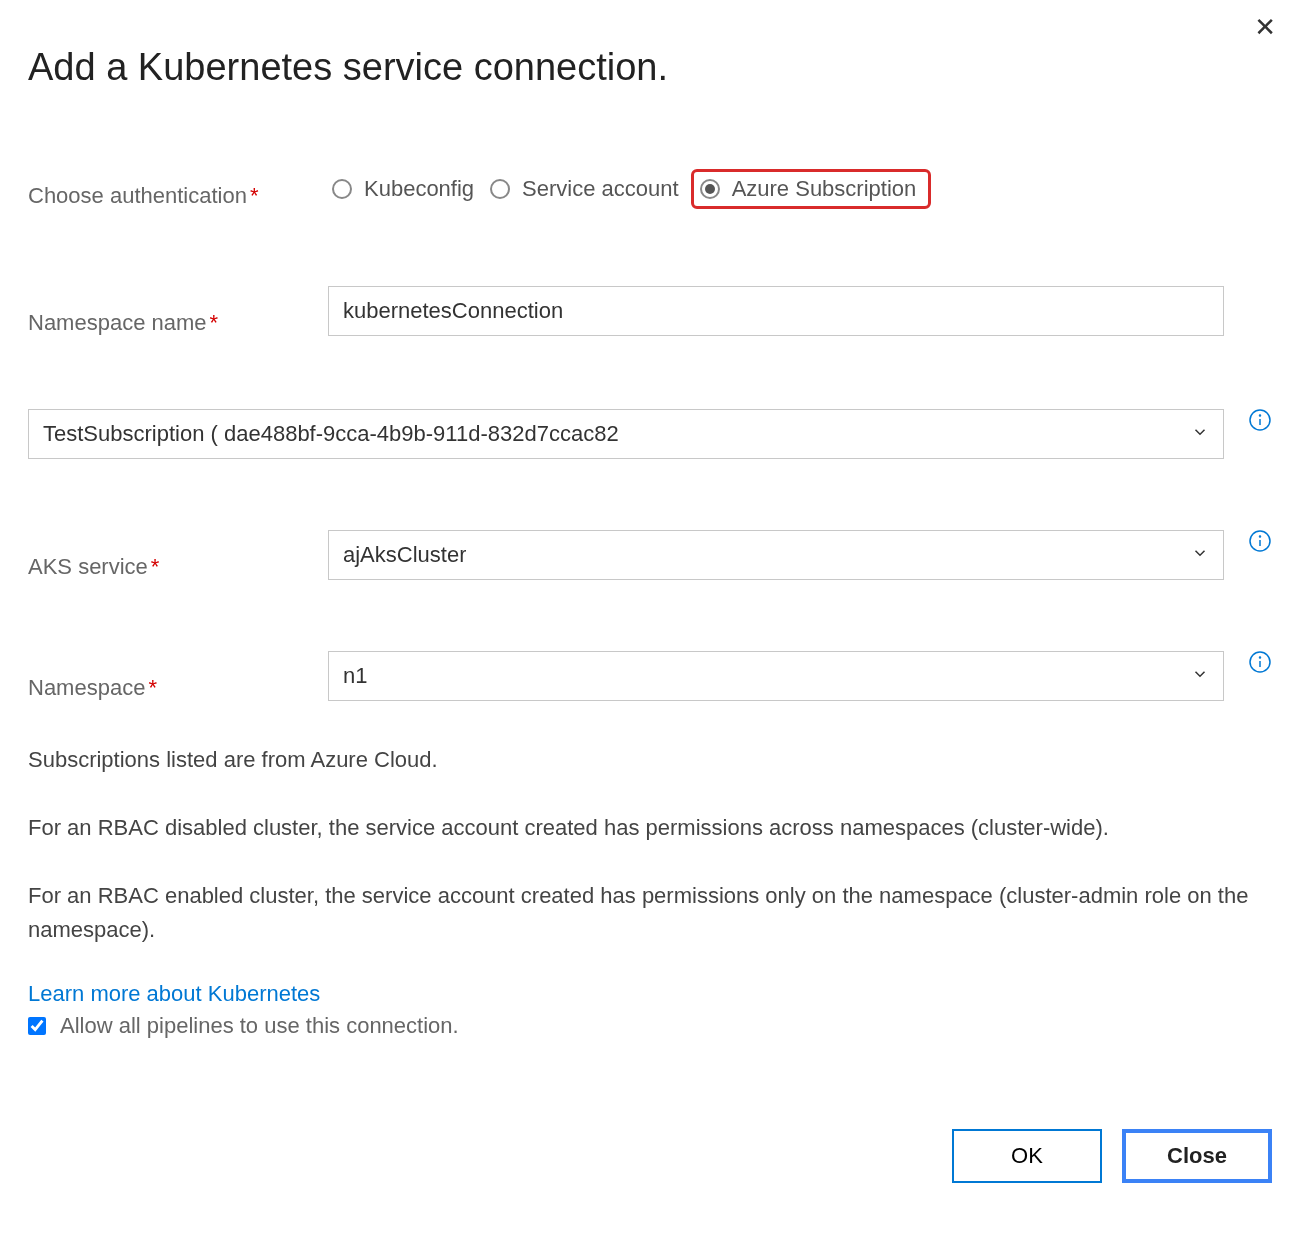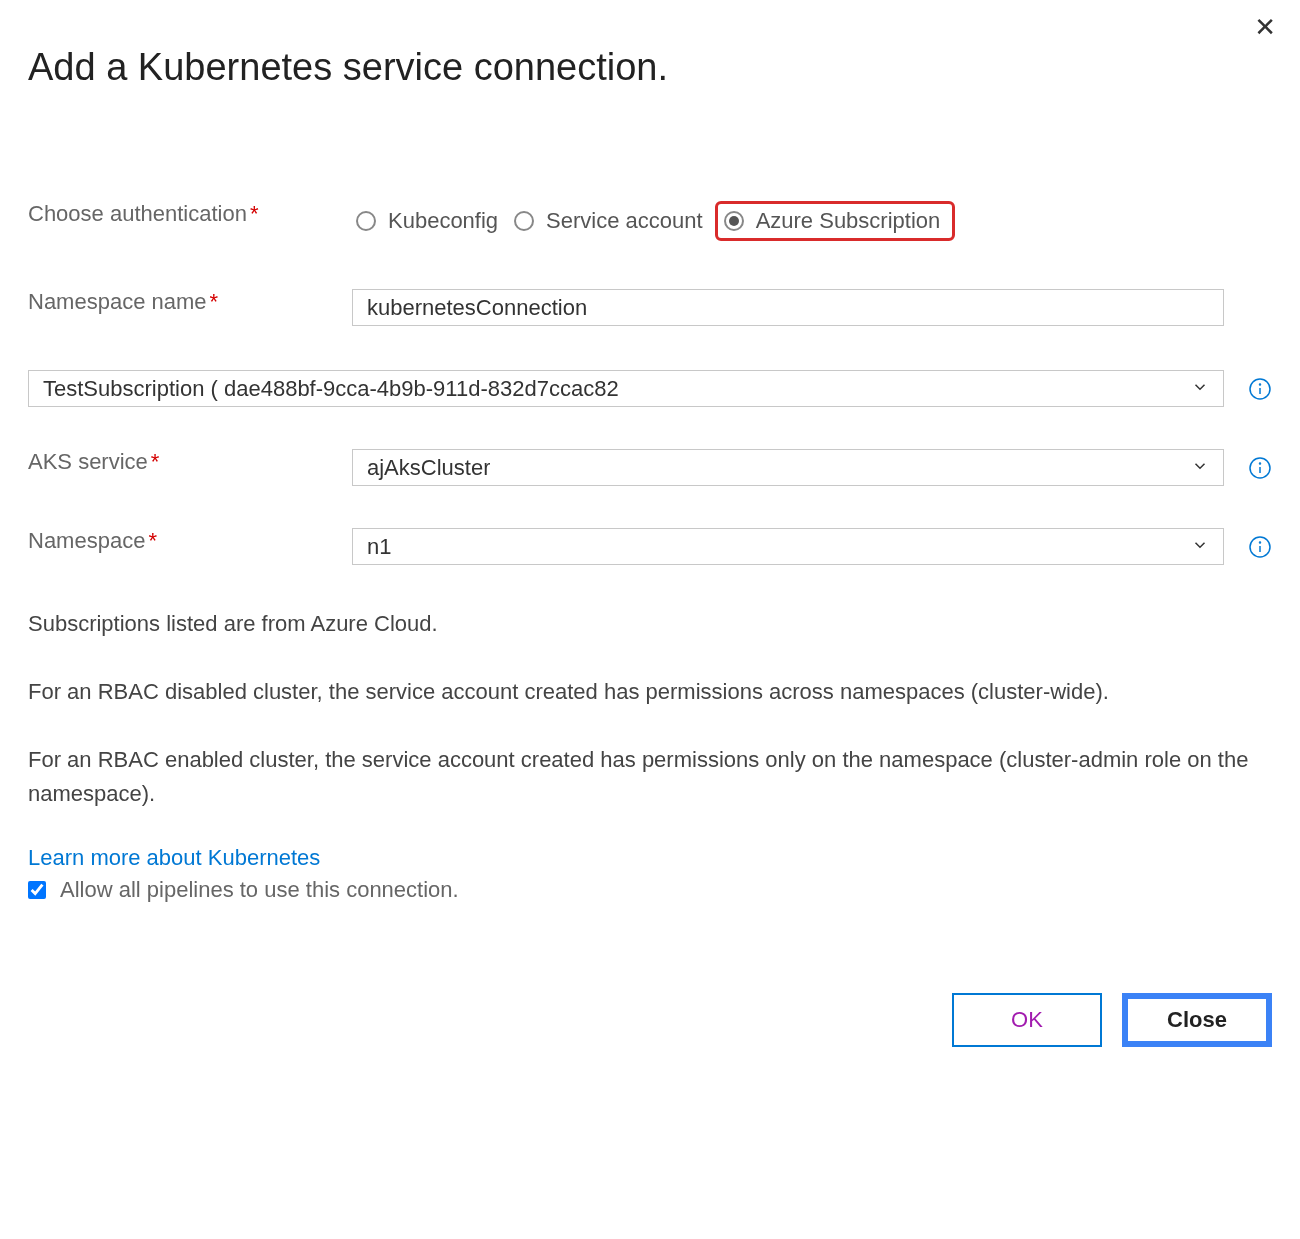--- a/index.html
+++ b/index.html
@@ -23,27 +23,26 @@
     color: #333;
     cursor: pointer;
     line-height: 1;
     font-weight: 300;
   }
   .dialog-title {
     font-size: 38px;
     font-weight: 300;
     color: #222;
     margin-top: 28px;
-    margin-bottom: 112px;
+    margin-bottom: 80px;
   }
   .form-row {
     display: flex;
-    align-items: flex-start;
+    align-items: flex-end;
     margin-bottom: 42px;
-    gap: 24px;
   }
   .form-label {
     width: 300px;
     flex: 0 0 300px;
     font-size: 22px;
     color: #666;
     font-weight: 400;
   }
   .req {
     color: #d40000;
@@ -87,30 +86,31 @@
     display: block;
   }
   .input-wrap {
     flex: 1;
     display: flex;
     align-items: center;
     gap: 24px;
   }
   .text-input, .select-box {
     flex: 1;
-    height: 37px;
+    height: 50px;
     border: 1px solid #c8c8c8;
     padding: 0 14px;
     font-size: 22px;
     color: #333;
     font-family: inherit;
     background: #fff;
     display: flex;
     align-items: center;
     position: relative;
+    margin-top: 29px;
   }
   .select-box {
     cursor: pointer;
     padding-right: 31px;
   }
   .select-text {
     white-space: nowrap;
     overflow: hidden;
     text-overflow: clip;
   }
@@ -180,25 +180,25 @@
     font-size: 22px;
     font-family: inherit;
     background: #fff;
     cursor: pointer;
     display: inline-flex;
     align-items: center;
     justify-content: center;
   }
   .btn-ok {
     border: 2px solid #0078d4;
-    color: #a21caf;
+    color: #000000;
     font-weight: 400;
   }
   .btn-close {
-    border: 6px solid #3b82f6;
+    border: 4px solid #3b82f6;
     color: #222;
     font-weight: 600;
   }
   .row-auth { margin-bottom: 48px; }
   .row-connection { margin-bottom: 44px; }
 </style>
 </head>
 <body>
 
 

